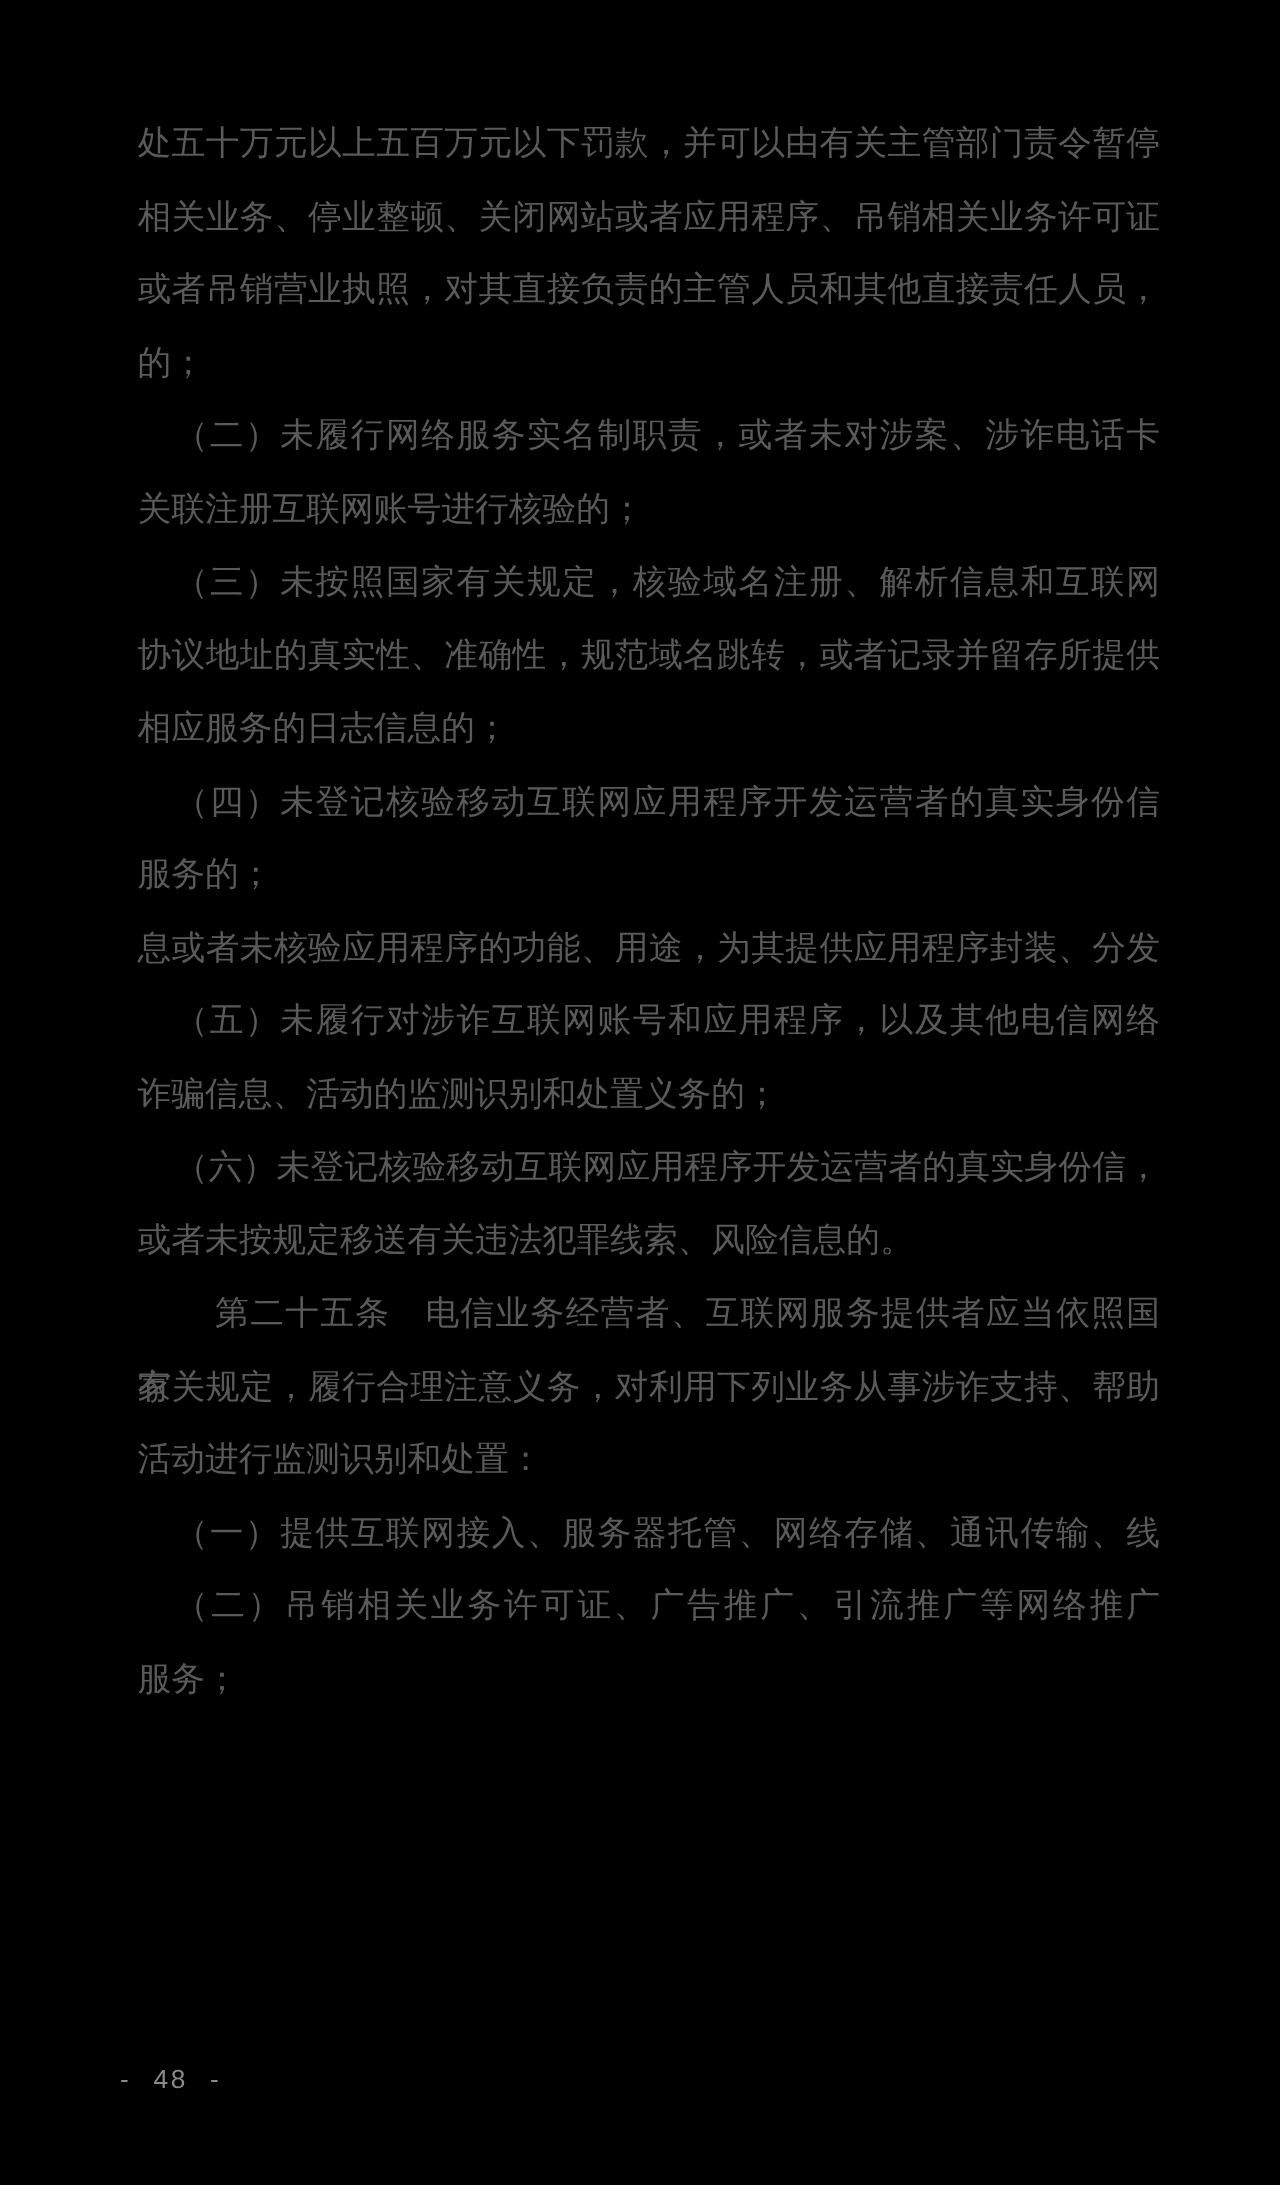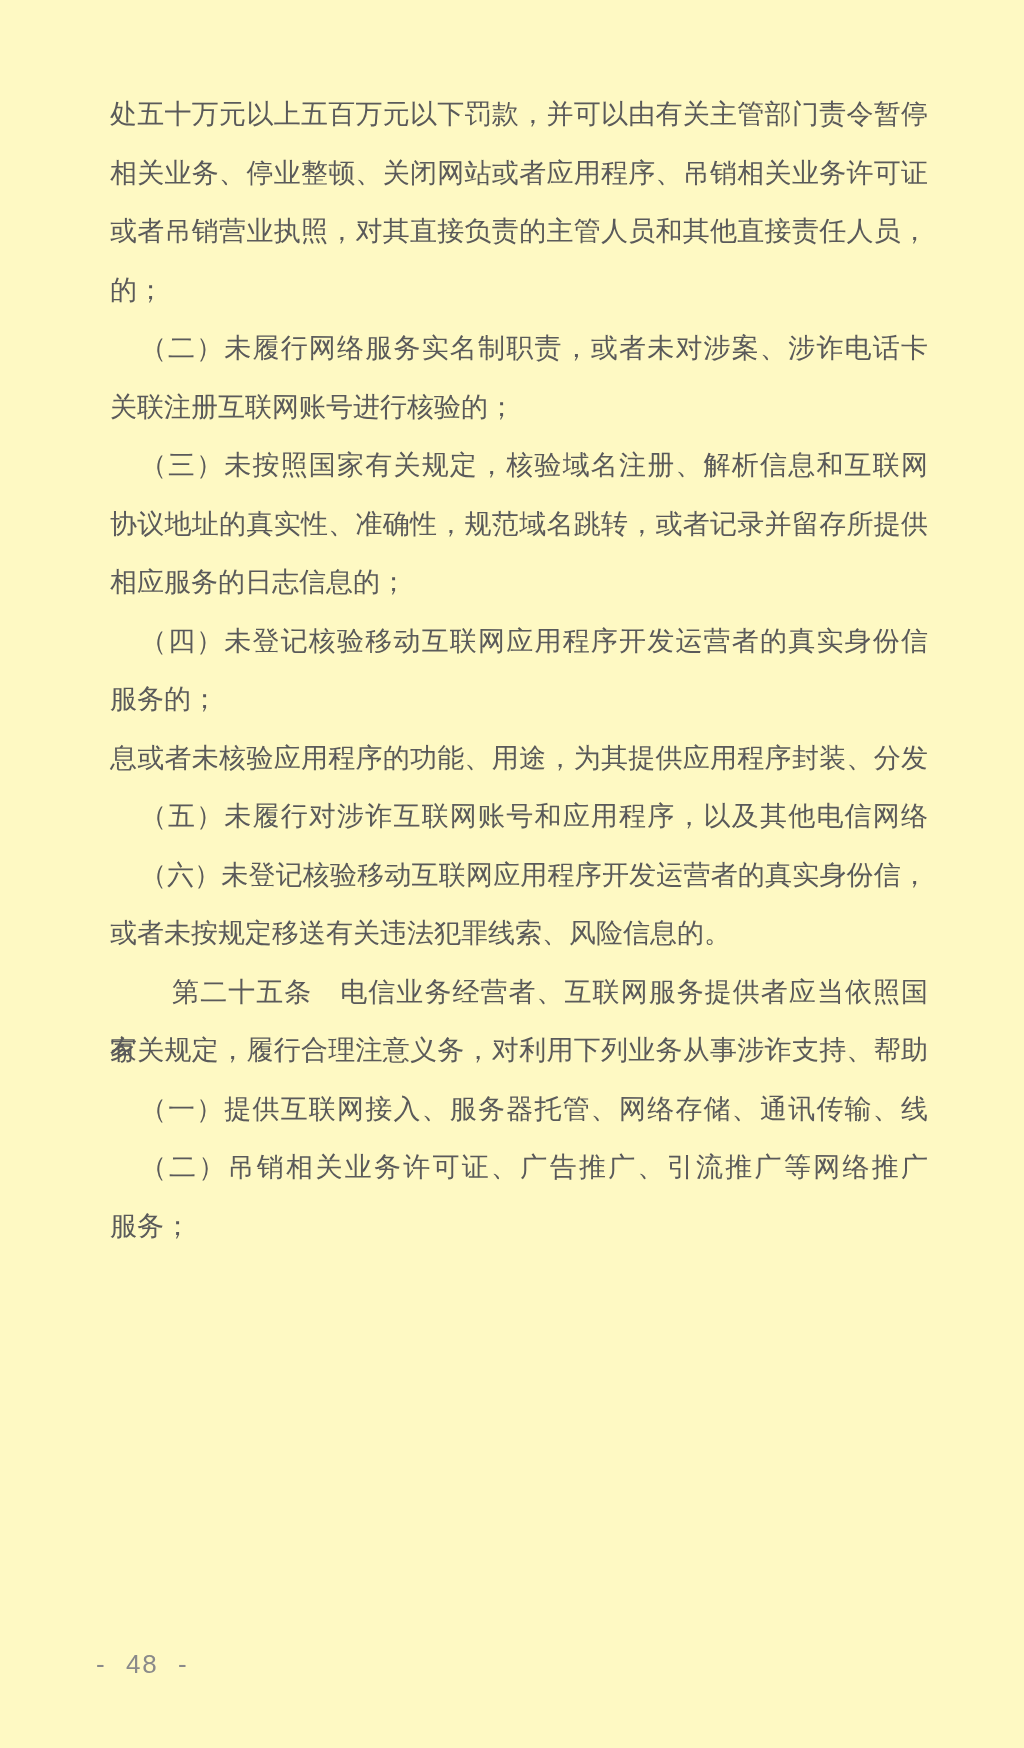--- a/index.html
+++ b/index.html
@@ -32,47 +32,49 @@
     white-space: normal;
     overflow: visible;
   }
   .line.fill {
     text-align-last: justify;
   }
   .page-number {
     position: absolute;
     left: 96px;
     top: 1648px;
-    font-size: 26px;
+    font-size: 21px;
     line-height: 32px;
     color: #8a8a8a;
     letter-spacing: 2px;
     word-spacing: 10px;
   }
 </style>
 </head>
 <body>
 
-<div class="page" style="background: #fef9c3;">
+<div class="page" style="background: #000000;">
   <div class="body-text" style="color: rgb(90, 90, 90);">
       <div class="line fill">处五十万元以上五百万元以下罚款，并可以由有关主管部门责令暂停</div>
       <div class="line fill">相关业务、停业整顿、关闭网站或者应用程序、吊销相关业务许可证</div>
       <div class="line fill">或者吊销营业执照，对其直接负责的主管人员和其他直接责任人员，</div>
       <div class="line">的；</div>
       <div class="line fill" style="text-indent: 1.1em;">（二）未履行网络服务实名制职责，或者未对涉案、涉诈电话卡</div>
       <div class="line">关联注册互联网账号进行核验的；</div>
       <div class="line fill" style="text-indent: 1.1em;">（三）未按照国家有关规定，核验域名注册、解析信息和互联网</div>
       <div class="line fill">协议地址的真实性、准确性，规范域名跳转，或者记录并留存所提供</div>
       <div class="line">相应服务的日志信息的；</div>
       <div class="line fill" style="text-indent: 1.1em;">（四）未登记核验移动互联网应用程序开发运营者的真实身份信</div>
       <div class="line">服务的；</div>
       <div class="line fill">息或者未核验应用程序的功能、用途，为其提供应用程序封装、分发</div>
       <div class="line fill" style="text-indent: 1.1em;">（五）未履行对涉诈互联网账号和应用程序，以及其他电信网络</div>
+      <div class="line">诈骗信息、活动的监测识别和处置义务的；</div>
       <div class="line fill" style="text-indent: 1.1em;">（六）未登记核验移动互联网应用程序开发运营者的真实身份信，</div>
       <div class="line">或者未按规定移送有关违法犯罪线索、风险信息的。</div>
       <div class="line fill" style="text-indent: 2.3em;">第二十五条　电信业务经营者、互联网服务提供者应当依照国家</div>
       <div class="line fill">有关规定，履行合理注意义务，对利用下列业务从事涉诈支持、帮助</div>
+      <div class="line">活动进行监测识别和处置：</div>
       <div class="line fill" style="text-indent: 1.1em;">（一）提供互联网接入、服务器托管、网络存储、通讯传输、线</div>
       <div class="line fill" style="text-indent: 1.1em;">（二）吊销相关业务许可证、广告推广、引流推广等网络推广</div>
       <div class="line">服务；</div>
     </div>
   <div class="page-number" style="color: rgb(138, 138, 138);">- 48 -</div>
 </div>
 
 </body></html>

